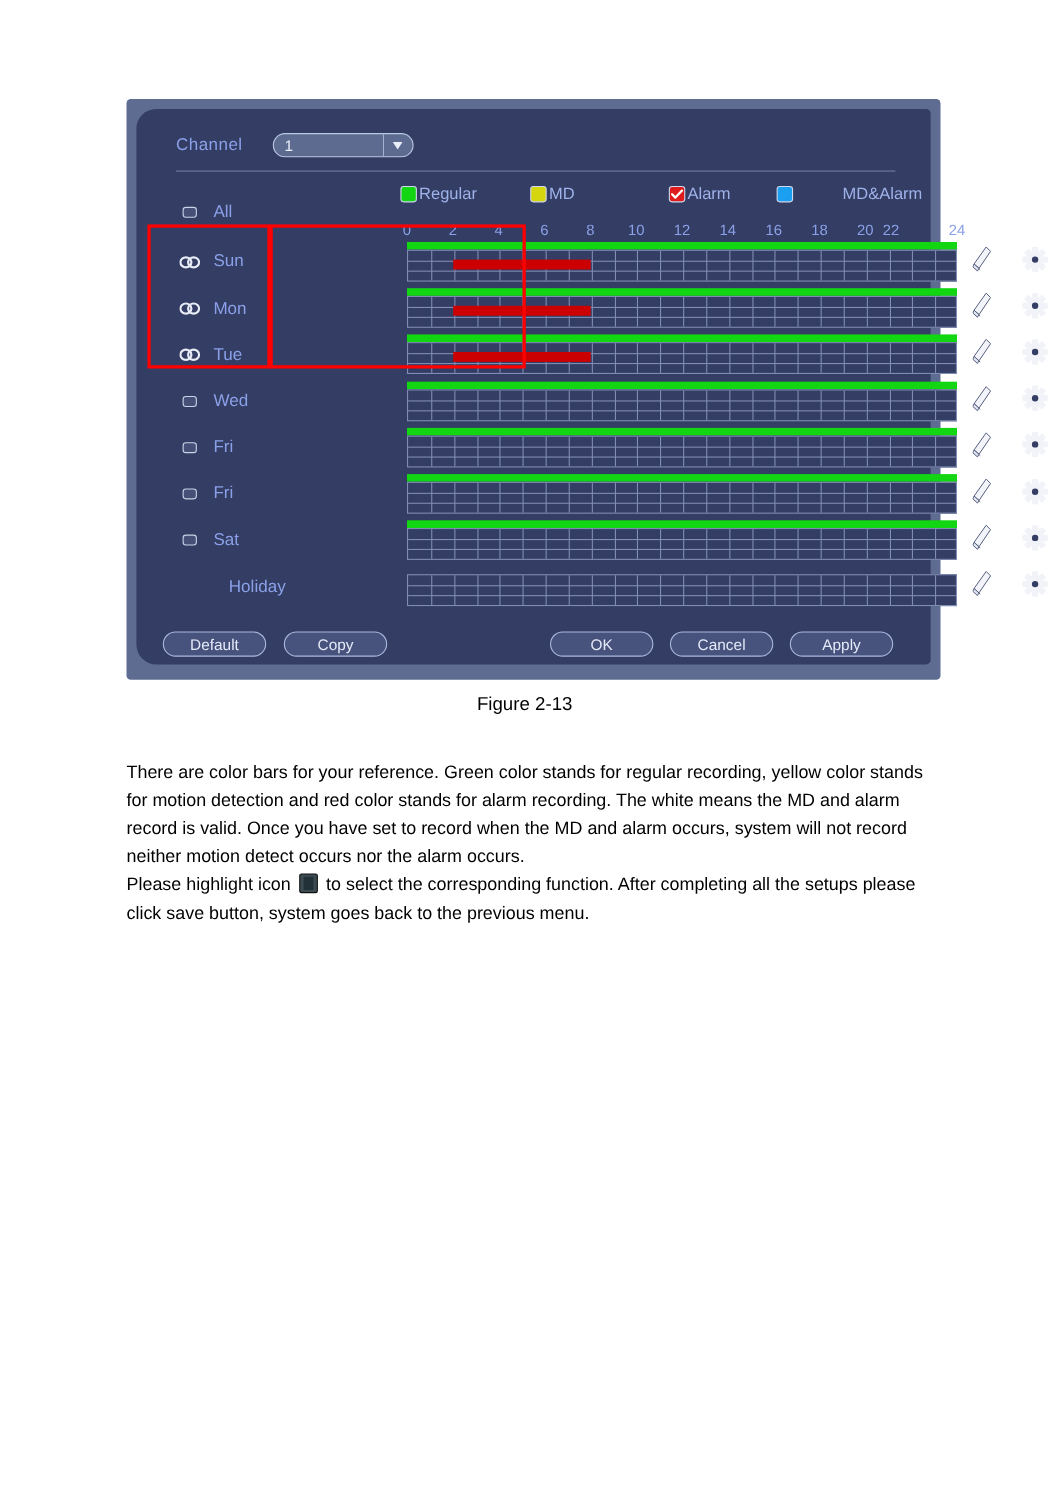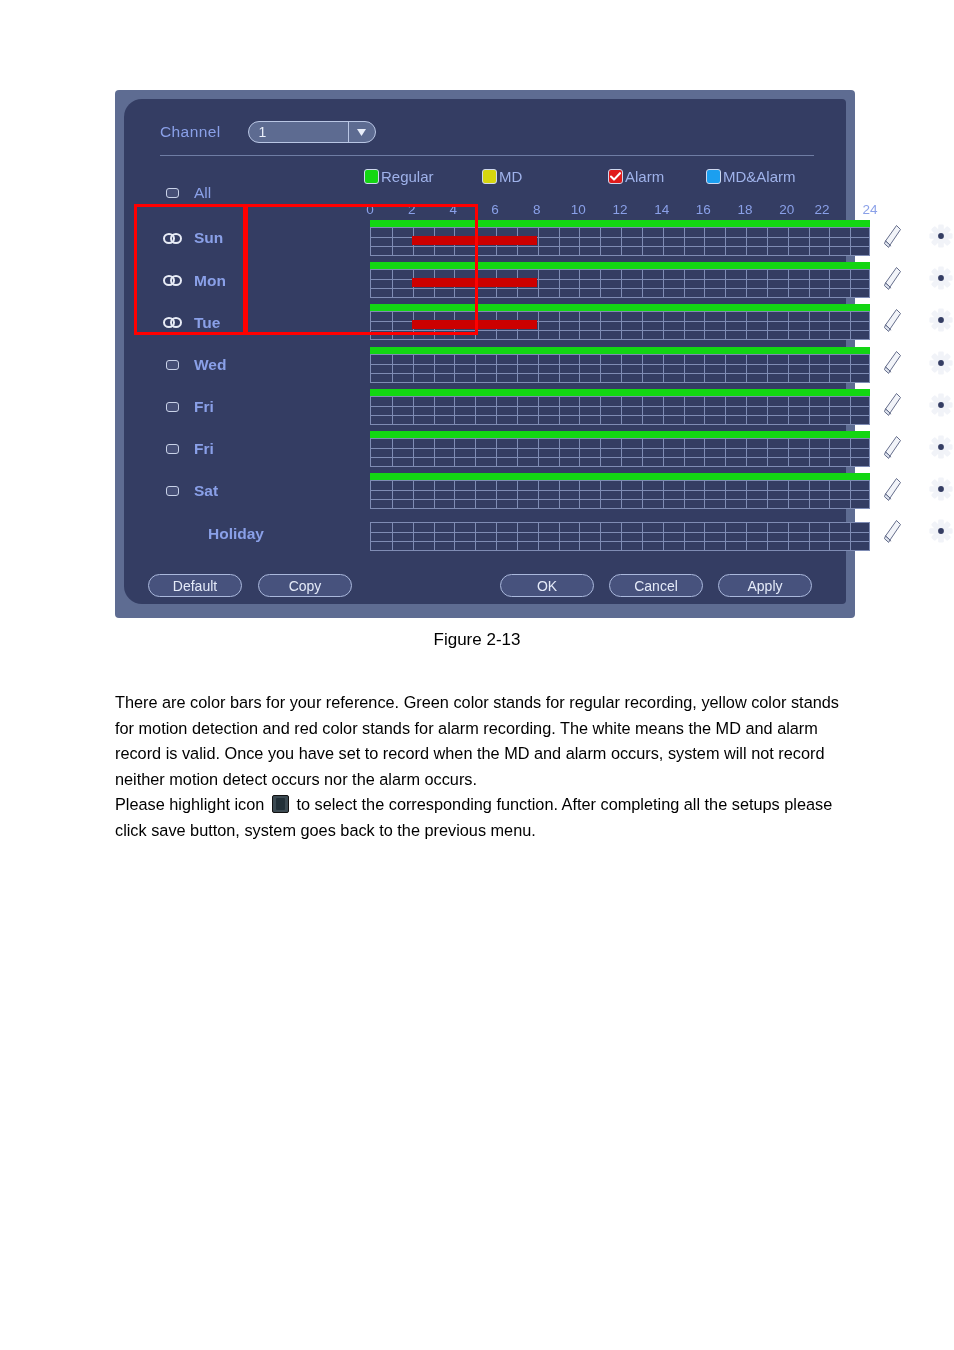--- a/index.html
+++ b/index.html
@@ -66,21 +66,21 @@
   .ruler{position:absolute;left:246px;top:104px;width:500px;height:16px;}
   .tick{position:absolute;color:#8aa0e8;font-size:13.5px;line-height:1;transform:translateX(-50%);}
 
   
   .sched{position:absolute;left:36px;top:118px;width:660px;}
   .srow{position:relative;height:42.2px;}
   .srow-label{
     position:absolute;left:0;top:0;height:42.2px;width:172px;
     display:flex;align-items:center;
   }
-  .srow-label .row-label{margin-left:10px;font-weight:bold;}
+  .srow-label .row-label{margin-left:10px;}
   .srow-label.noicon{padding-left:0;}
   .srow-label.noicon .row-label{margin-left:48px;}
 
   .track{
     position:absolute;left:210px;top:3px;width:500px;height:36px;
   }
   .green-bar{position:absolute;left:0;top:0;width:100%;height:7px;background:#13d613;}
   .grid{
     position:absolute;left:0;top:7px;width:100%;height:29px;
     background:#343d63;
@@ -162,21 +162,21 @@
             <span class="legend-text">MD</span>
           </div>
           <div class="legend-item" style="left: 341px; padding-left: 13px;">
             <span class="legend-box" style="background: rgb(224, 27, 27);">
               <svg class="legend-check" width="11" height="9" viewBox="0 0 11 9">
                 <polyline points="1,4.6 4,7.6 10,1.2" fill="none" stroke="#ffffff" stroke-width="2.1" stroke-linecap="round" stroke-linejoin="round"></polyline>
               </svg>
             </span>
             <span class="legend-text">Alarm</span>
           </div>
-          <div class="legend-item" style="left: 452px;">
+          <div class="legend-item" style="left: 452px; gap: 43px;">
             <span class="legend-box" style="background: rgb(27, 159, 240);"></span>
             <span class="legend-text">MD&amp;Alarm</span>
           </div>
         </div>
 
       <div class="all-row">
         <span class="cb-wrap">
             <span class="cb"></span>
           </span>
         <span class="row-label">All</span>
@@ -187,21 +187,21 @@
           <span class="tick" style="left: 41.6667px;">2</span>
           <span class="tick" style="left: 83.3333px;">4</span>
           <span class="tick" style="left: 125px;">6</span>
           <span class="tick" style="left: 166.667px;">8</span>
           <span class="tick" style="left: 208.333px;">10</span>
           <span class="tick" style="left: 250px;">12</span>
           <span class="tick" style="left: 291.667px;">14</span>
           <span class="tick" style="left: 333.333px;">16</span>
           <span class="tick" style="left: 375px;">18</span>
           <span class="tick" style="left: 416.667px;">20</span>
-          <span class="tick" style="left: 452px;">22</span>
+          <span class="tick" style="left: 440px;">22</span>
           <span class="tick" style="left: 500px;">24</span>
         </div>
 
       <div class="sched" id="sched">
           <div class="srow">
             <div class="srow-label">
               <span class="cb-wrap">
                 <svg class="link-icon" width="19" height="13" viewBox="0 0 19 13">
                   <ellipse cx="6" cy="6.5" rx="5" ry="4.6" fill="none" stroke="#e8ecf6" stroke-width="2"></ellipse>
                   <ellipse cx="13" cy="6.5" rx="5" ry="4.6" fill="none" stroke="#e8ecf6" stroke-width="2"></ellipse>

